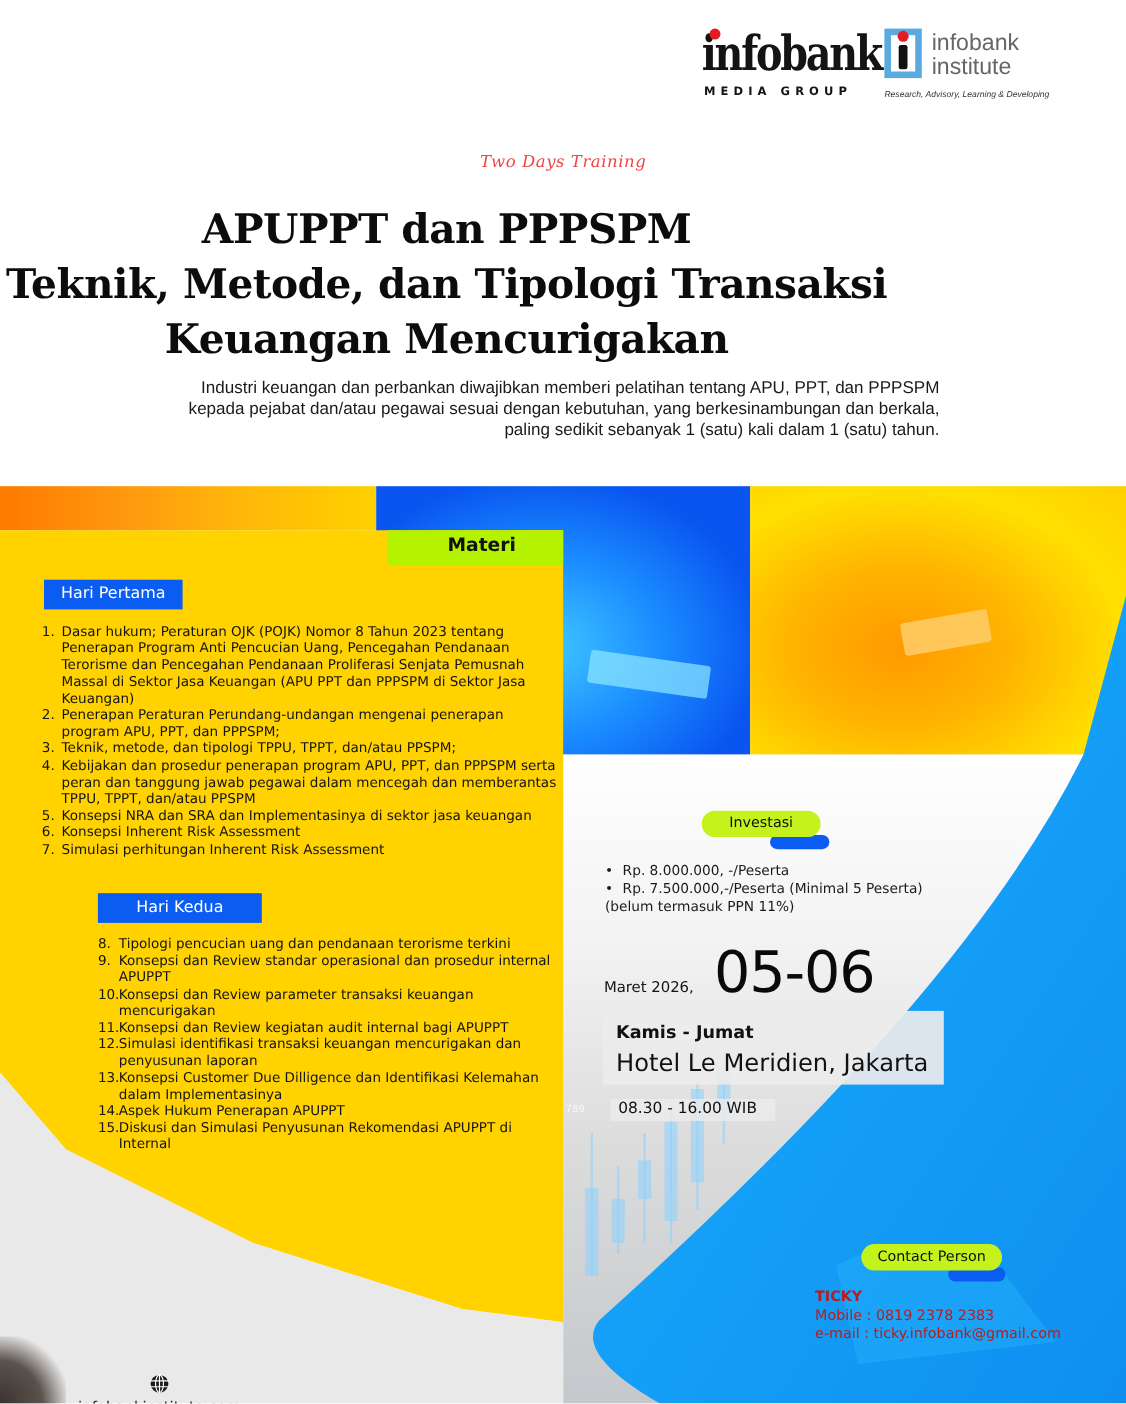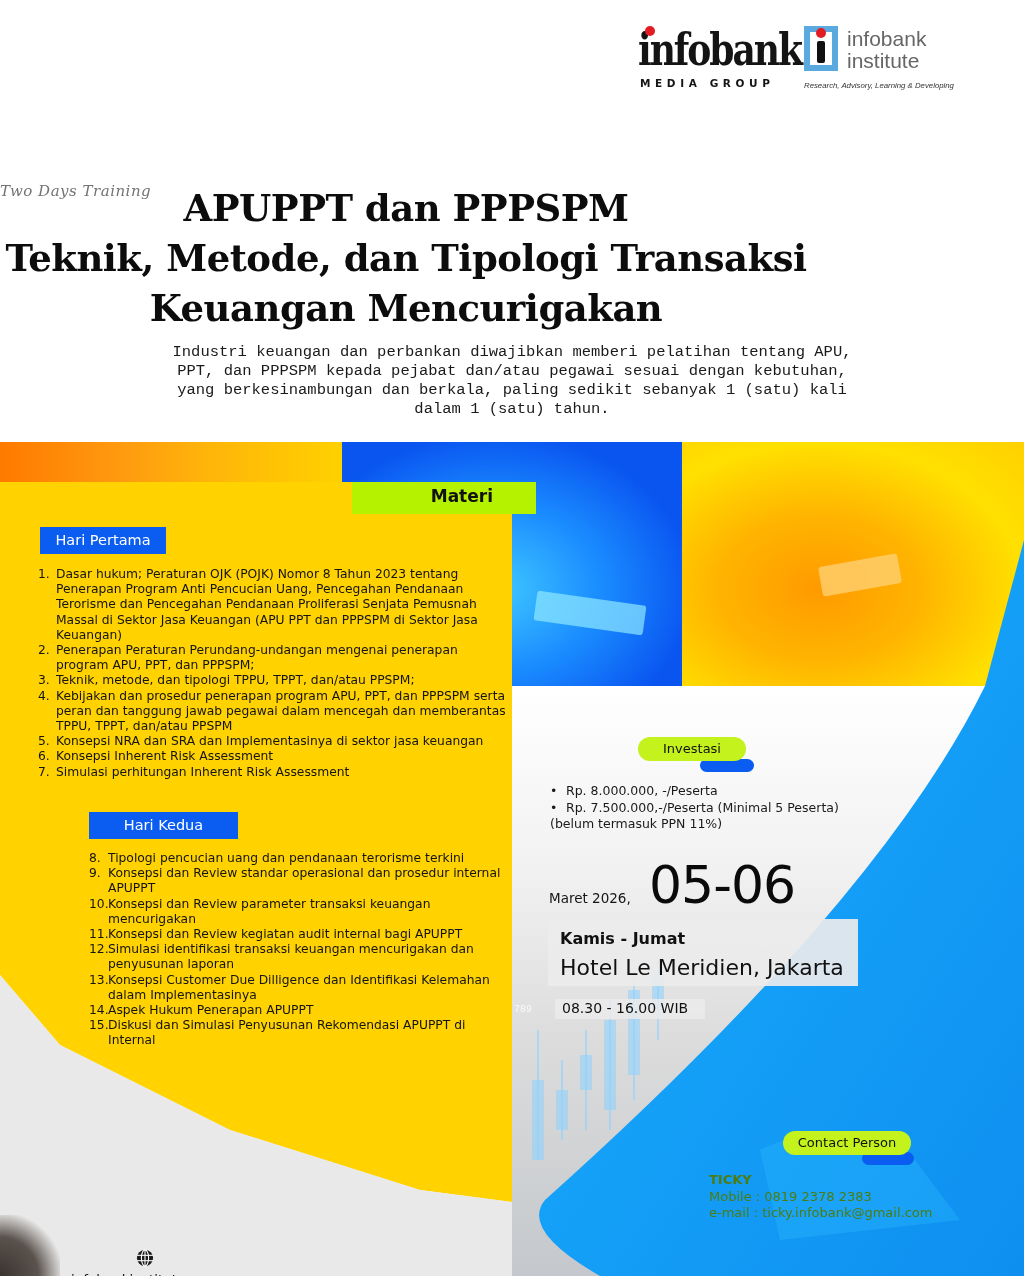--- a/index.html
+++ b/index.html
@@ -19,28 +19,28 @@
     .logo-inst .box { position: absolute; left: 1px; top: 0; width: 34px; height: 45px; background: #5aaae0; }
     .logo-inst .box .inner { position: absolute; left: 6px; top: 6px; width: 22px; height: 33px; background: #fff; }
     .logo-inst .box .bar { position: absolute; left: 13px; top: 15px; width: 8px; height: 22px; background: #111; border-radius: 2px; }
     .logo-inst .box .rdot { position: absolute; left: 12px; top: 2px; width: 10px; height: 10px; border-radius: 50%; background: #e31b23; }
     .logo-inst .t1, .logo-inst .t2 { position: absolute; left: 44px; font-family: "Liberation Sans", sans-serif; font-size: 21px; color: #666; line-height: 22px; }
     .logo-inst .t1 { top: 2px; }
     .logo-inst .t2 { top: 24px; }
     .logo-inst .tag { position: absolute; left: 1px; top: 55px; font-family: "Liberation Sans", sans-serif; font-style: italic; font-size: 7.8px; color: #333; white-space: nowrap; }
 
     
-    .script { position: absolute; top: 138px; left: 0; width: 1024px; font-family: "DejaVu Serif", serif;
-      font-style: italic; font-size: 15px; color: #737373; letter-spacing: 0.5px; margin-top: 44px; }
+    .script { position: absolute; top: 138px; left: 0; width: 1024px; text-align: center; font-family: "DejaVu Serif", serif;
+      font-style: italic; font-size: 15px; color: #ef4444; letter-spacing: 0.5px; }
     .title { position: absolute; left: 0; width: 812px; text-align: center; font-family: "DejaVu Serif", serif;
       font-weight: 700; color: #0c0c0c; font-size: 37px; letter-spacing: -0.5px; line-height: 46px; }
     .title.l1 { top: 185px; }
     .title.l2 { top: 235px; }
     .title.l3 { top: 285px; }
-    .intro { position: absolute; top: 343px; left: 170px; width: 684px; text-align: center; font-family: Liberation Mono, monospace;
+    .intro { position: absolute; top: 343px; left: 170px; width: 684px; text-align: right; font-family: Liberation Sans, sans-serif;
       font-size: 15.5px; line-height: 19px; color: #1a1a1a; }
 
     
     .mid-bg-white { position: absolute; top: 442px; left: 0; width: 1024px; height: 834px; background: #f4f4f4; }
     .strip-orange { position: absolute; top: 442px; left: 0; width: 342px; height: 40px;
       background: linear-gradient(90deg, #ff7a00 0%, #ff9a10 35%, #ffb40a 60%, #ffd100 100%); }
     .photo-blue { position: absolute; top: 442px; left: 342px; width: 340px; height: 244px;
       background: radial-gradient(ellipse at 45% 60%, #40c8ff 0%, #1a8cff 40%, #0a55f0 75%); }
     .photo-yellow { position: absolute; top: 442px; left: 682px; width: 342px; height: 244px;
       background: radial-gradient(ellipse at 40% 60%, #ff9a00 0%, #ffb400 35%, #ffe000 70%, #ffd000 100%); }
@@ -48,21 +48,21 @@
     .pkg { position: absolute; top: 560px; left: 820px; width: 80px; height: 30px; background: #ffcf70; opacity: 0.8; transform: rotate(-10deg); border-radius: 3px; }
 
     .lower-right { position: absolute; top: 686px; left: 512px; width: 512px; height: 590px;
       background: linear-gradient(180deg, #ffffff 0%, #f2f2f2 30%, #dcdcdc 60%, #c4c8cc 100%); }
     .candles { position: absolute; top: 960px; left: 515px; width: 220px; height: 200px; }
     .candle { position: absolute; width: 12px; background: rgba(140,210,255,0.55); }
     .wick { position: absolute; width: 2px; background: rgba(140,210,255,0.6); }
 
     .blue-curve { position: absolute; top: 442px; left: 0; width: 1024px; height: 834px; }
 
-    .materi-tab { position: absolute; top: 482px; left: 352px; width: 184px; height: 32px; background: #b5f200; }
+    .materi-tab { position: absolute; top: 482px; left: 352px; width: 160px; height: 32px; background: #b5f200; }
     .materi-tab span { position: absolute; right: 43px; top: 4px; font-family: "DejaVu Sans", sans-serif; font-weight: 700; font-size: 17px; color: #111; }
 
     .day-label { position: absolute; background: #0b5cf0; color: #fff; font-family: "DejaVu Sans", sans-serif; font-size: 14.5px;
       text-align: center; line-height: 26px; height: 27px; }
     .day1 { top: 527px; left: 40px; width: 126px; }
     .day2 { top: 812px; left: 89px; width: 149px; }
 
     .list { position: absolute; font-family: "DejaVu Sans", sans-serif; font-size: 12.3px; line-height: 15.2px; color: #141414; list-style: none; }
     .list li { position: relative; padding-left: 18px; }
     .list li .num { position: absolute; left: 0; top: 0; }
@@ -85,21 +85,21 @@
     .date-big { position: absolute; top: 852px; left: 649px; font-family: "DejaVu Sans", sans-serif; font-size: 52px; letter-spacing: -1px; color: #0a0a0a; line-height: 66px; }
     .venue-box { position: absolute; top: 919px; left: 548px; width: 310px; height: 67px; background: rgba(235,235,235,0.92); }
     .venue-day { position: absolute; top: 929px; left: 560px; font-family: "DejaVu Sans", sans-serif; font-weight: 700; font-size: 16px; color: #111; }
     .venue-place { position: absolute; top: 955px; left: 560px; font-family: "DejaVu Sans", sans-serif; font-size: 22px; color: #111; }
     .time-box { position: absolute; top: 999px; left: 555px; width: 150px; height: 20px; background: rgba(235,235,235,0.85); }
     .time-text { position: absolute; top: 1000px; left: 562px; font-family: "DejaVu Sans", sans-serif; font-size: 14px; color: #111; }
     .ticker { position: absolute; top: 1004px; left: 514px; font-family: Liberation Mono, monospace; font-size: 10px; color: rgba(255,255,255,0.8); text-align: right; }
 
     .cp-pill { top: 1131px; left: 783px; width: 128px; }
     .cp-shadow { top: 1152px; left: 862px; width: 52px; }
-    .contact { position: absolute; top: 1172px; left: 709px; font-family: "DejaVu Sans", sans-serif; font-size: 13px; line-height: 16.5px; color: #4d7c0f; }
+    .contact { position: absolute; top: 1172px; left: 741px; font-family: "DejaVu Sans", sans-serif; font-size: 13px; line-height: 16.5px; color: #b91c1c; }
     .contact .name { font-weight: 700; }
 
     .website { position: absolute; top: 1249px; left: 71px; font-family: "DejaVu Sans", sans-serif; font-size: 13.5px; color: #1a1a1a; display: flex; align-items: center; gap: 5px; flex-direction: column; }
     .globe { width: 18px; height: 18px; }
 
     .dark-corner { position: absolute; left: 0; top: 1215px; width: 60px; height: 61px;
       background: radial-gradient(ellipse at 0% 100%, #3a3330 0%, #5a524c 45%, rgba(160,150,140,0) 75%); }
   </style>
 </head>
 <body>

